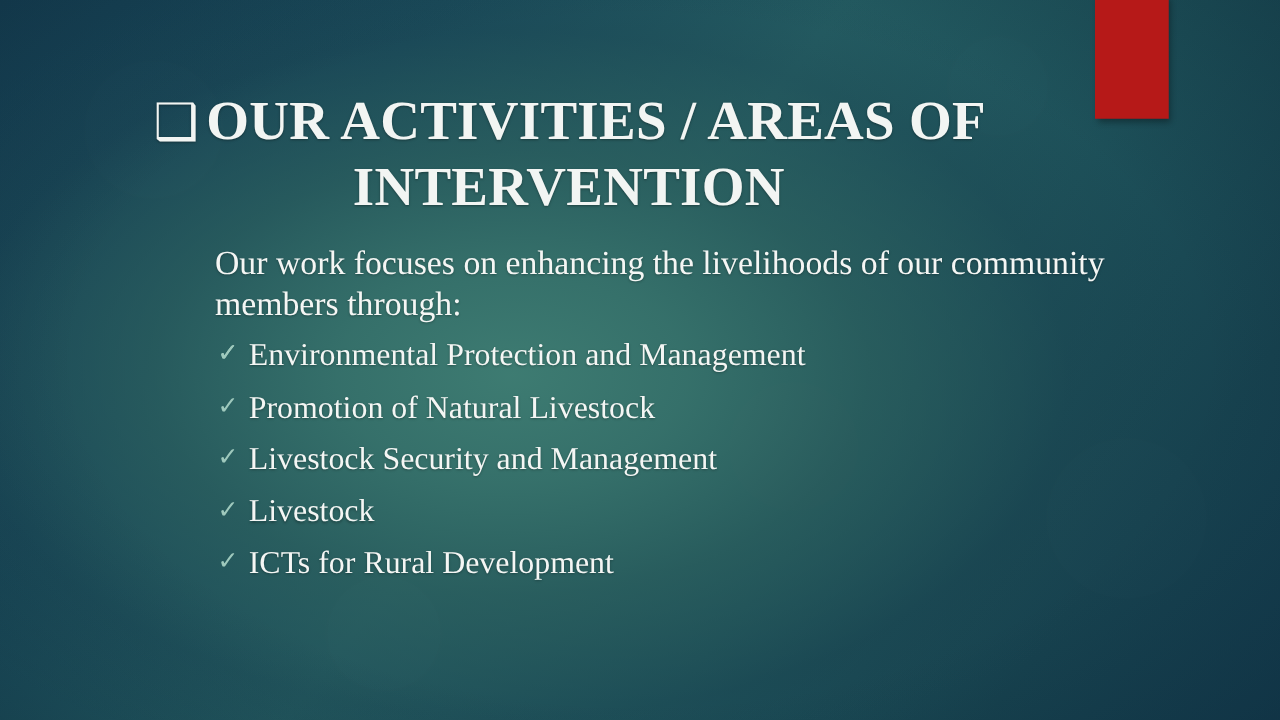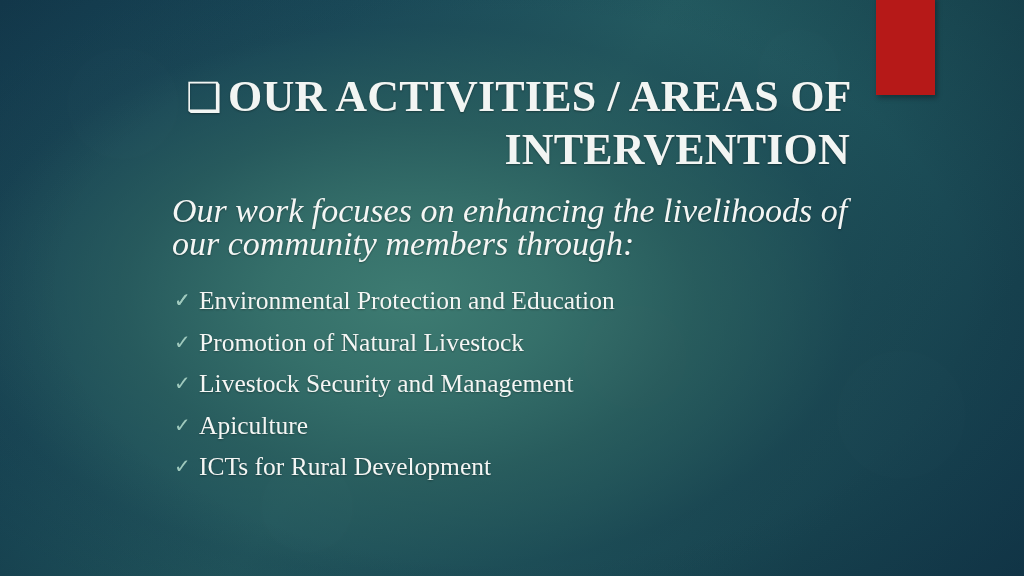--- a/index.html
+++ b/index.html
@@ -66,21 +66,21 @@
     height: 99px;
     background: #b61918;
     box-shadow: 2px 3px 5px rgba(0,0,0,0.33);
   }
 
   .title {
     position: absolute;
     left: 60px;
     top: 42px;
     width: 790px;
-    text-align: right;
+    text-align: center;
     color: #f2f5f3;
     font-size: 44px;
     line-height: 52px;
     font-weight: bold;
     letter-spacing: 0.2px;
     text-shadow: 0 1px 2px rgba(0,0,0,0.35);
   }
 
   .title-bullet {
     font-weight: normal;
@@ -90,25 +90,24 @@
 
   .body {
     position: absolute;
     left: 172px;
     top: 194px;
     width: 720px;
     color: #f4f6f4;
   }
 
   .intro {
-    font-size: 34px;
+    font-size: 27px;
     line-height: 33px;
-    margin: 0 0 20px 0;
+    margin: 0 0 3px 0;
     text-shadow: 0 1px 2px rgba(0,0,0,0.30);
-    font-style: italic;
   }
 
   .bullet-list {
     list-style: none;
     margin: 0;
     padding: 0;
   }
 
   .bullet-item {
     position: relative;
@@ -147,33 +146,33 @@
   <div class="body">
 
     <p class="intro">Our work focuses on enhancing the livelihoods of our community members through:</p>
 
     <ul class="bullet-list">
       <li class="bullet-item">
         <span class="check-icon">✓</span>
       </li>
       <li class="bullet-item">
         <span class="check-icon">✓</span>
-        <span>Environmental Protection and Education</span>
+        <span>Environmental Protection and Management</span>
       </li>
       <li class="bullet-item">
         <span class="check-icon">✓</span>
         <span>Promotion of Natural Livestock</span>
       </li>
       <li class="bullet-item">
         <span class="check-icon">✓</span>
         <span>Livestock Security and Management</span>
       </li>
       <li class="bullet-item">
         <span class="check-icon">✓</span>
-        <span>Apiculture</span>
+        <span>Livestock</span>
       </li>
       <li class="bullet-item">
         <span class="check-icon">✓</span>
         <span>ICTs for Rural Development</span>
       </li>
     </ul>
 
   </div>
 </div>
 

